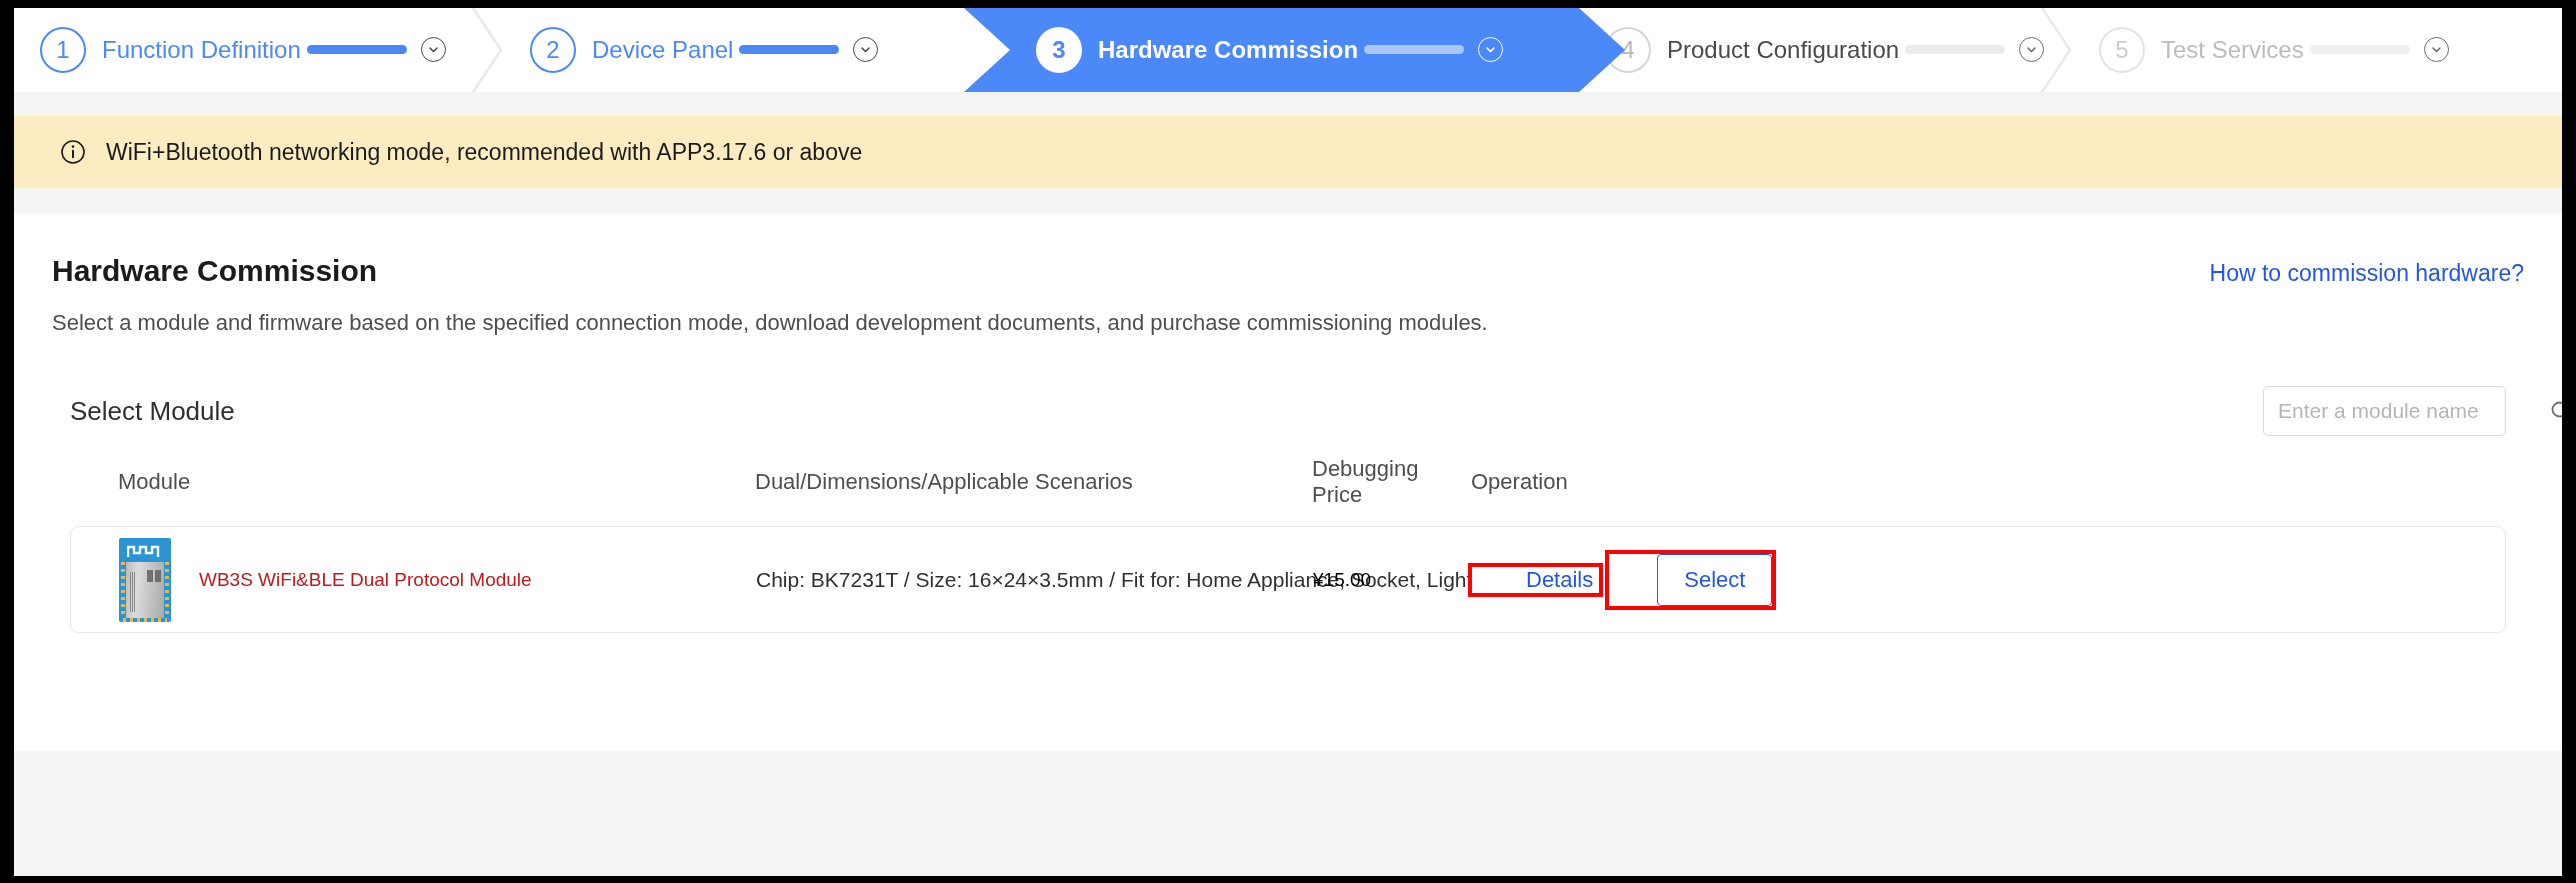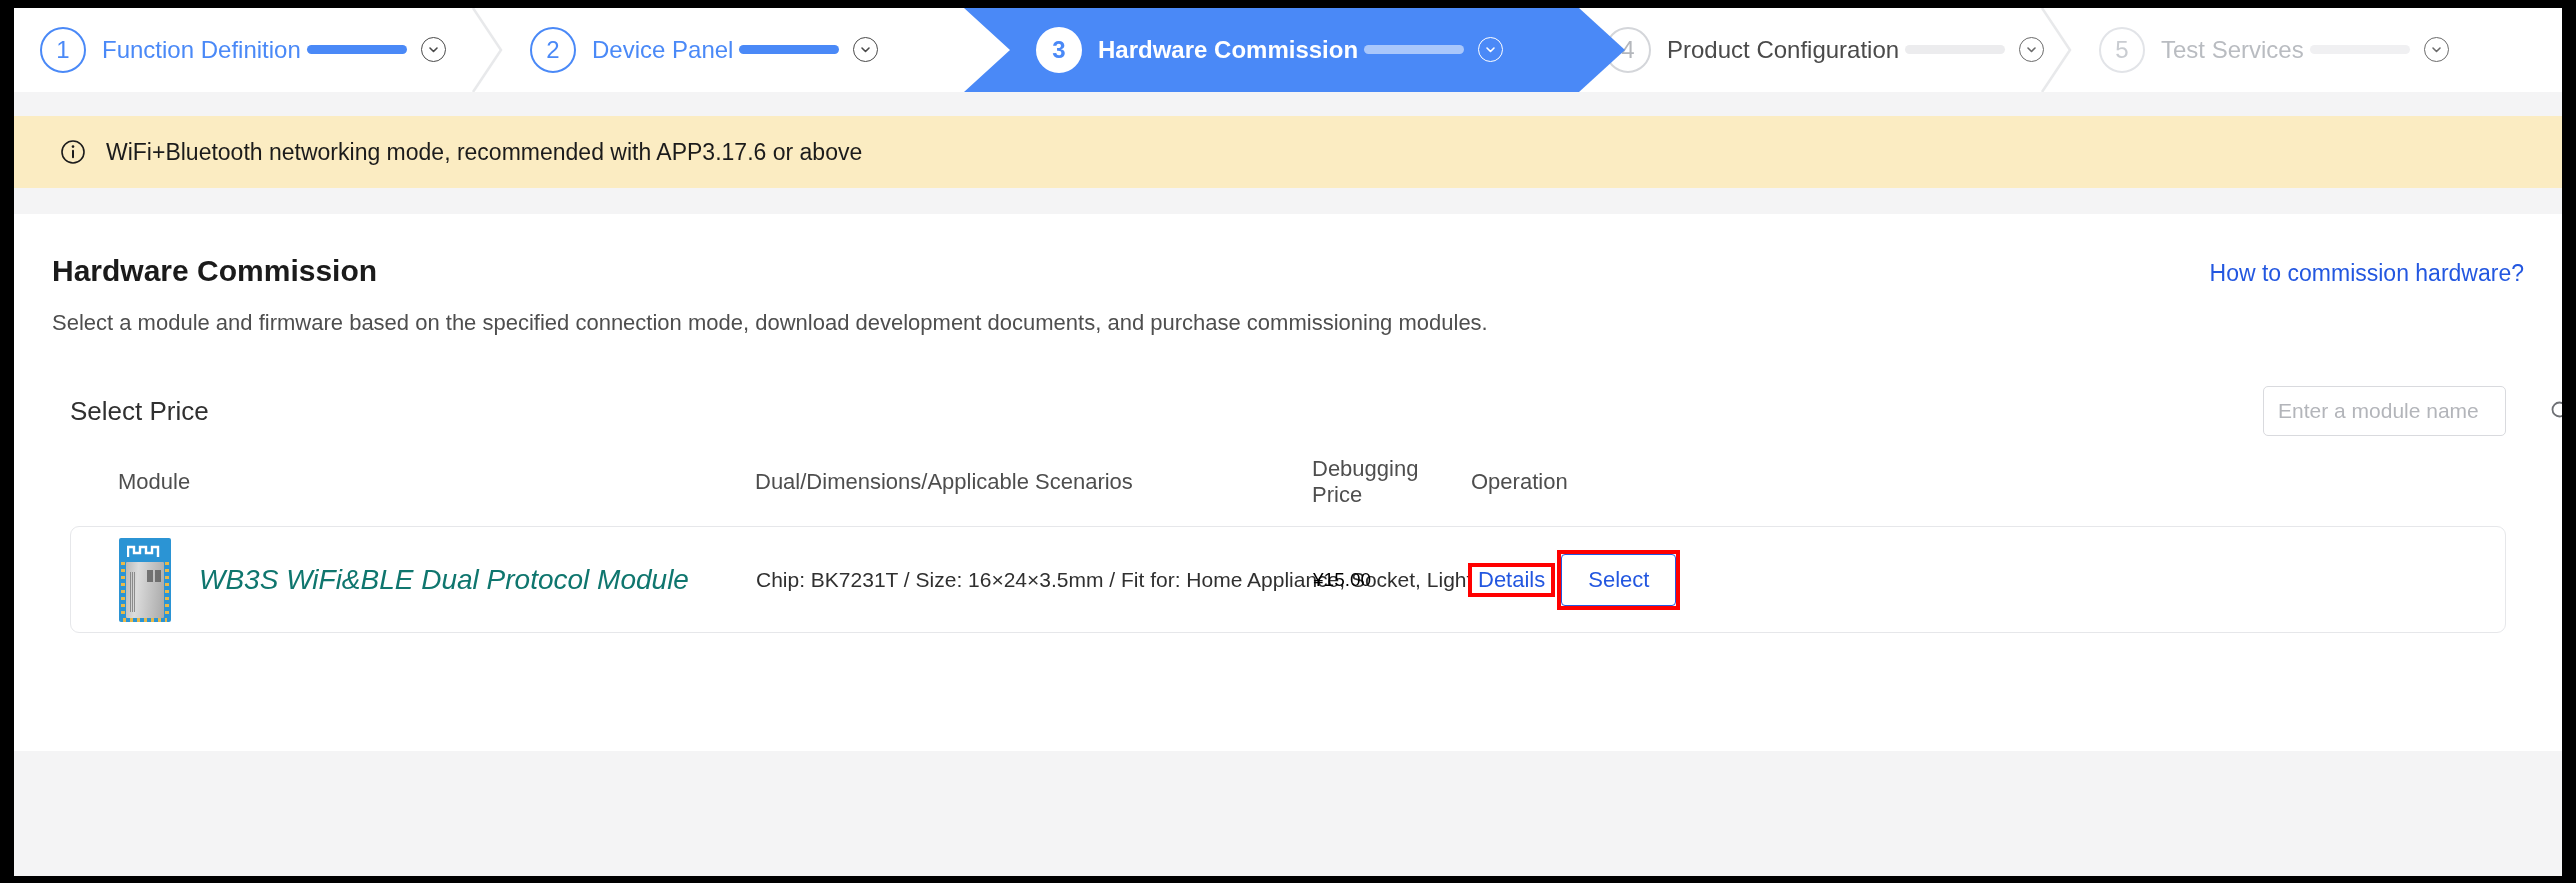--- a/index.html
+++ b/index.html
@@ -195,21 +195,21 @@
   .tbl-row {
     margin-top: 18px;
     border: 1px solid #e6e7ea;
     border-radius: 9px;
     height: 107px;
     display: flex; align-items: center;
     padding: 0 48px;
     background: #fff;
   }
   .mod-cell { width: 637px; flex: 0 0 auto; display: flex; align-items: center; gap: 28px; }
-  .mod-name { font-size: 28px; color: #0f766e; font-style: italic; }
+  .mod-name { font-size: 19px; color: #b91c1c; }
   .chip-cell { width: 557px; flex: 0 0 auto; font-size: 21px; color: #303030; white-space: nowrap; }
   .price-cell { width: 159px; flex: 0 0 auto; font-size: 19px; color: #000000; }
   .op-cell { width: 179px; flex: 0 0 auto; display: flex; align-items: center; gap: 10px; }
 
   
   .mod-img {
     width: 52px; height: 84px;
     position: relative;
     flex: 0 0 auto;
     background: #2b94d4;
@@ -246,20 +246,21 @@
     width: 6px; height: 40px;
     background: repeating-linear-gradient(to right,#7a7a7a 0px,#7a7a7a 1px,transparent 1px,transparent 2px);
     opacity: .8;
   }
 
   
   .annot {
     position: relative;
     outline: 4px solid #ff0000;
     outline-offset: 0px;
+    padding-left: 48px;
   }
   .details-link {
     font-size: 22px; color: #2357e0;
     padding: 4px 6px;
     background: #fff;
     cursor: pointer;
   }
   .select-btn {
     font-size: 22px; color: #2357e0;
     border: 1px solid #2357e0;
@@ -391,21 +392,21 @@
   <div class="card">
 
     <div class="card-head">
       <div class="card-title">Hardware Commission</div>
       <div class="how-link">How to commission hardware?</div>
     </div>
 
     <div class="card-desc">Select a module and firmware based on the specified connection mode, download development documents, and purchase commissioning modules.</div>
 
     <div class="section-row">
-      <div class="section-title">Select Price</div>
+      <div class="section-title">Select Module</div>
       <div class="search-box">
         <input type="text" placeholder="Enter a module name" style="">
         <span class="search-icon">
           <svg width="24" height="24" viewBox="0 0 24 24">
             <circle cx="10.5" cy="10.5" r="7" fill="none" stroke="#6e7075" stroke-width="1.8"></circle>
             <line x1="15.6" y1="15.6" x2="21" y2="21" stroke="#6e7075" stroke-width="1.8" stroke-linecap="round"></line>
           </svg>
         </span>
       </div>
     </div>

